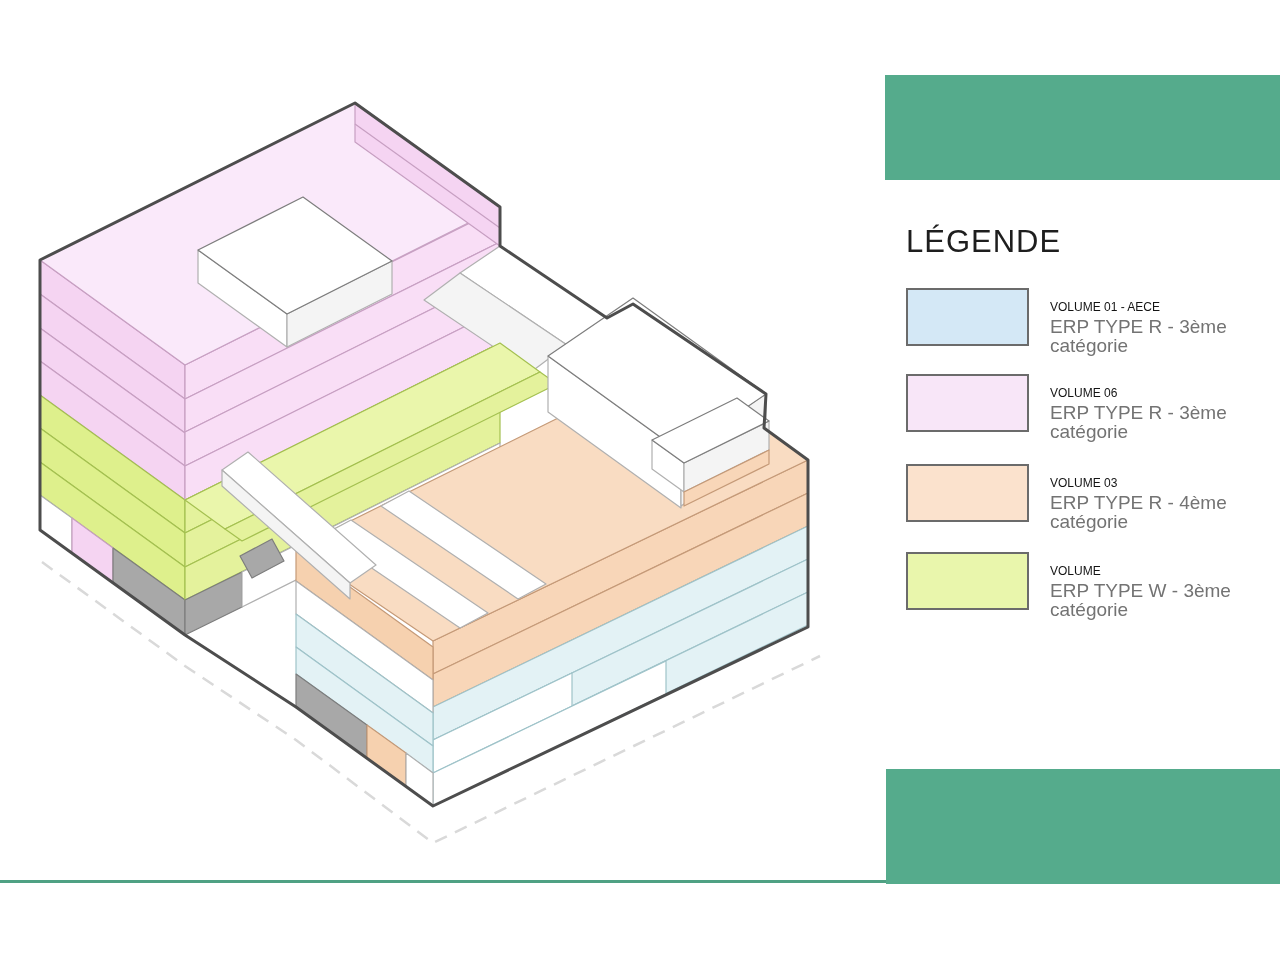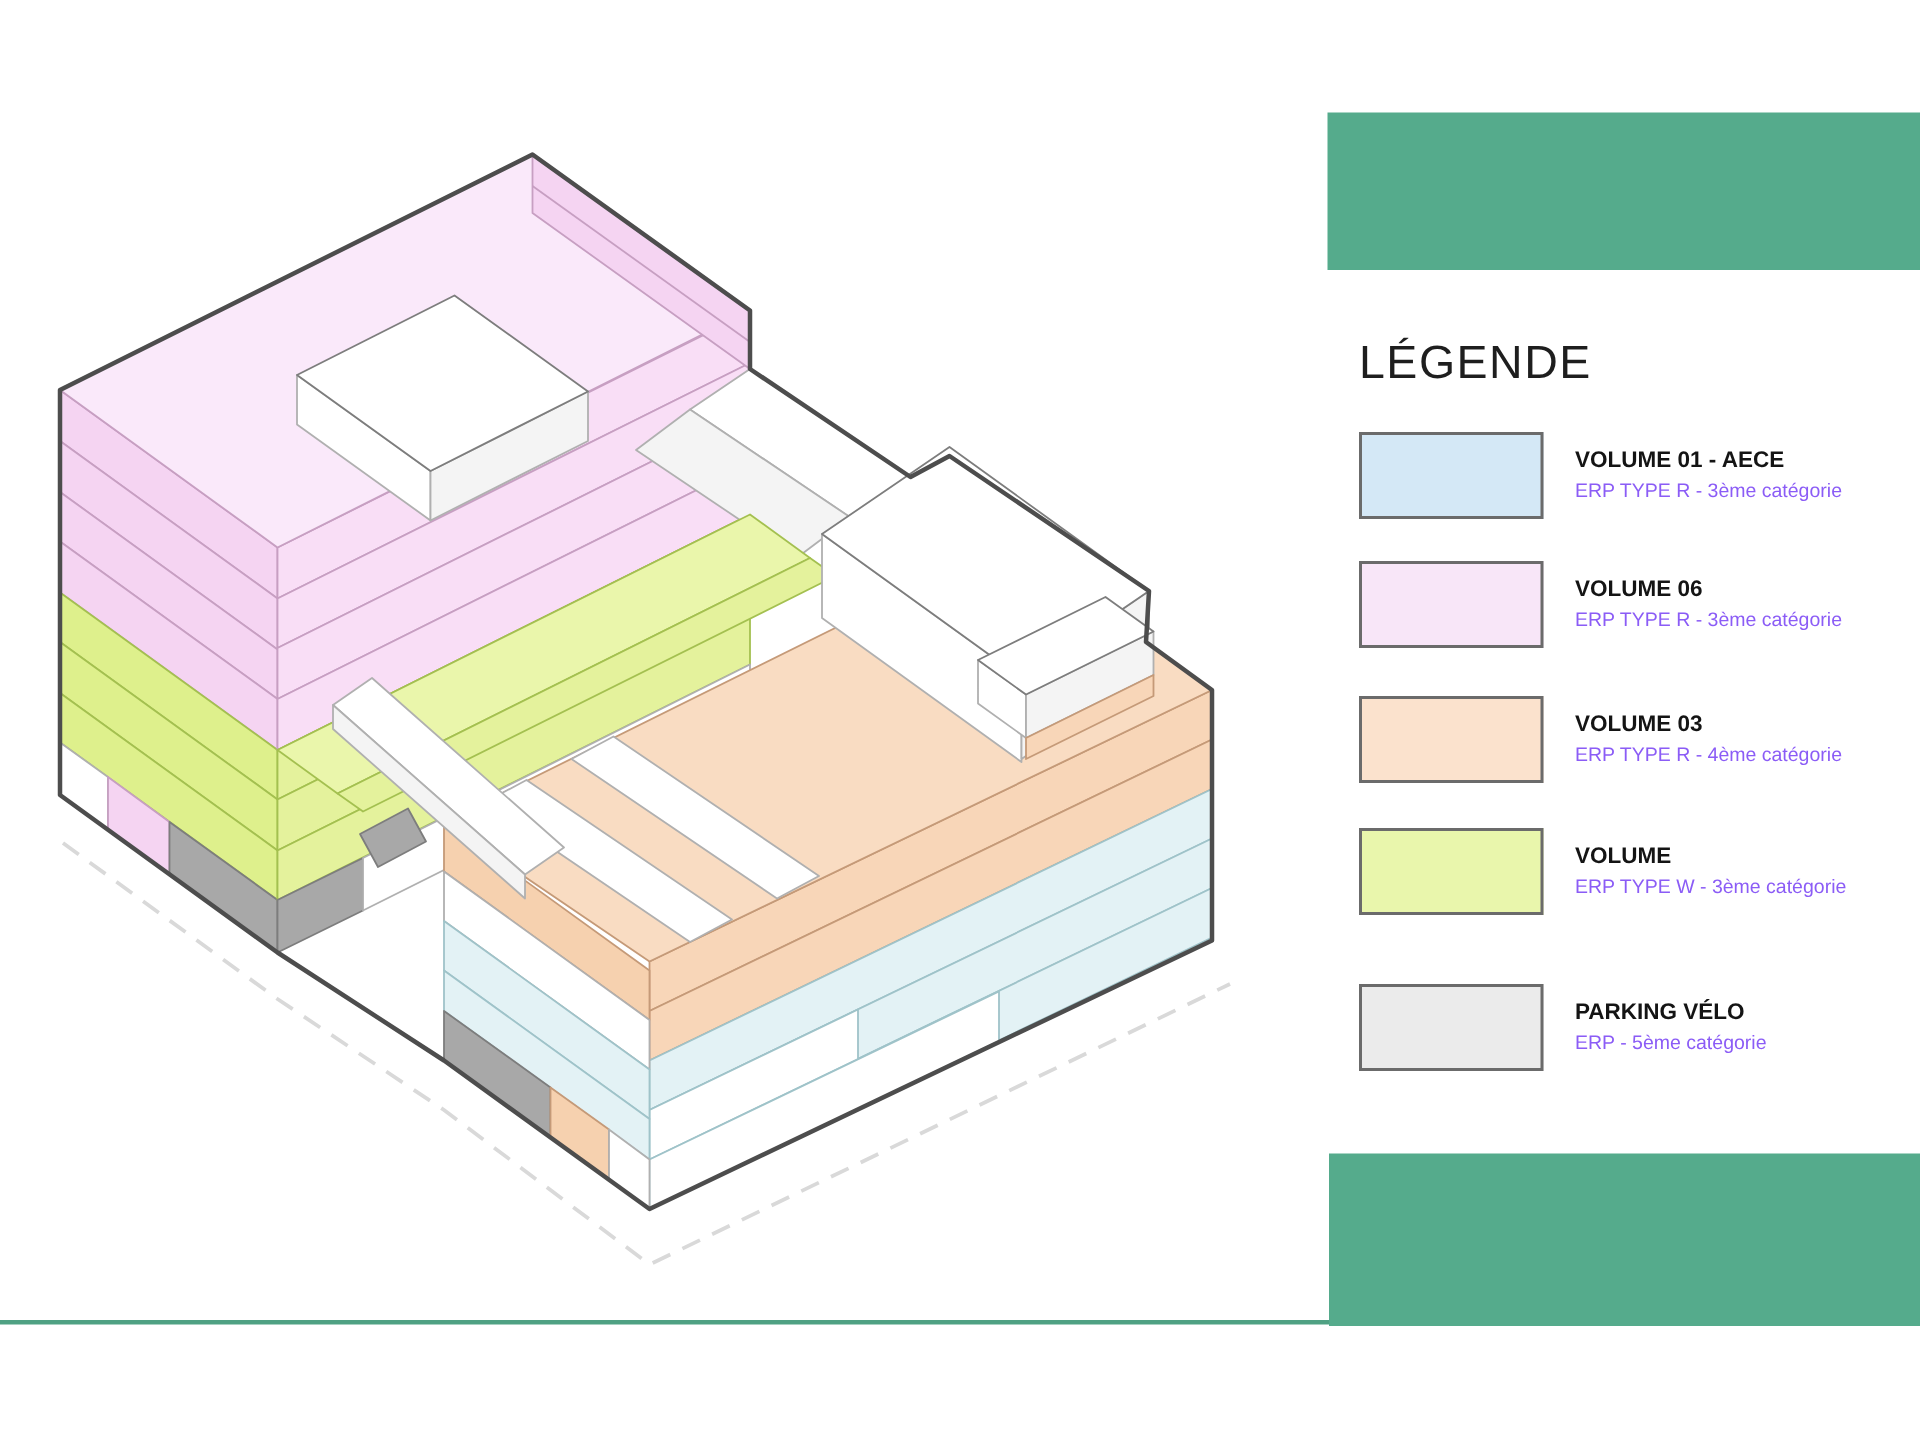--- a/index.html
+++ b/index.html
@@ -18,22 +18,22 @@
   #legend-title{
     position:absolute;left:906px;top:224px;font-size:31px;color:#1e1e1e;
     letter-spacing:1px;font-weight:400;
   }
   .legend-item{position:absolute;left:906px;width:370px;height:64px;}
   .legend-swatch{
     position:absolute;left:0;top:0;width:123px;height:58px;
     border:2px solid #6b6b6b;box-sizing:border-box;
   }
   .legend-text{position:absolute;left:144px;top:9px;width:226px;}
-  .legend-name{font-size:15px;font-weight:bold;color:#141414;line-height:20px;}
-  .legend-desc{font-size:13px;color:#8b5cf6;line-height:19px;}
+  .legend-name{font-size:12px;font-weight:normal;color:#141414;line-height:20px;}
+  .legend-desc{font-size:19px;color:#737373;line-height:19px;}
   .li-1{top:288px}.li-2{top:374px}.li-3{top:464px}.li-4{top:552px}.li-5{top:656px}
 </style>
 </head>
 <body>
 
 <div id="stage">
 
   <svg id="axon" width="1280" height="960" viewBox="0 0 1280 960">
     <g stroke-width="1.2" stroke-linejoin="round">
 
@@ -164,24 +164,17 @@
   </div>
 
   <div class="legend-item li-4">
     <div class="legend-swatch" style="background: rgb(233, 246, 172);"></div>
     <div class="legend-text">
       <div class="legend-name">VOLUME</div>
       <div class="legend-desc">ERP TYPE W - 3ème catégorie</div>
     </div>
   </div>
 
-  <div class="legend-item li-5">
-    <div class="legend-swatch" style="background: rgb(235, 235, 235);"></div>
-    <div class="legend-text">
-      <div class="legend-name">PARKING VÉLO</div>
-      <div class="legend-desc">ERP - 5ème catégorie</div>
-    </div>
-  </div>
 
   <div id="baseline" style="background: rgb(79, 161, 131);"></div>
   <div id="bottom-bar" class="teal-bar"></div>
 
 </div>
 
 </body></html>

